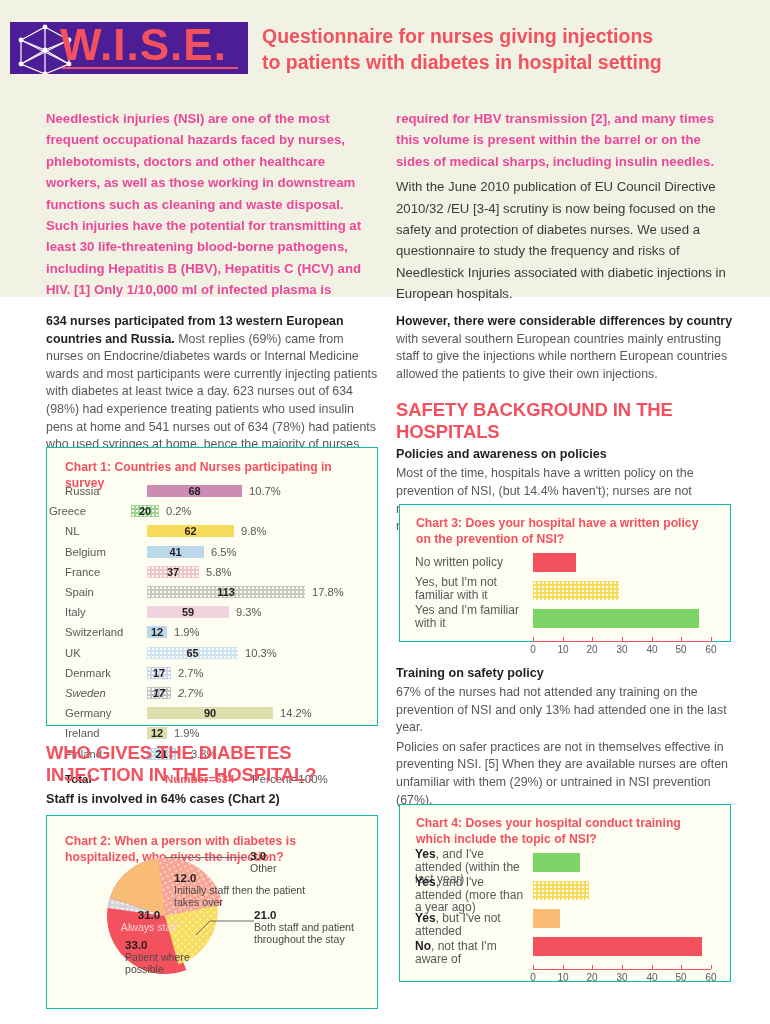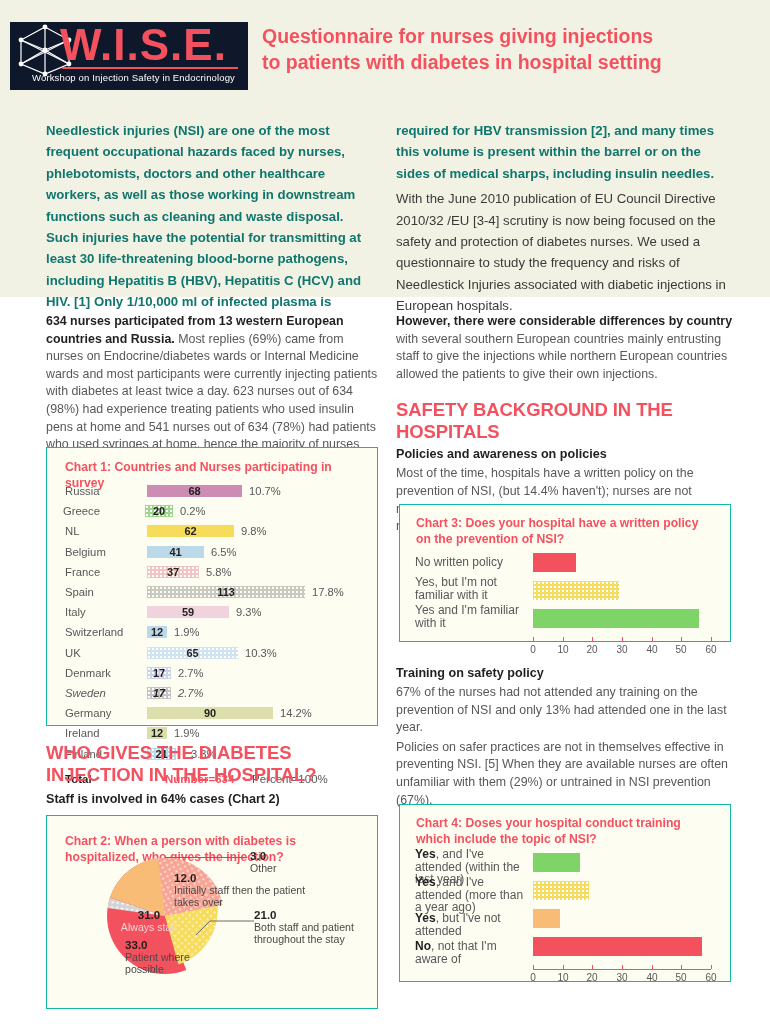--- a/index.html
+++ b/index.html
@@ -7,33 +7,33 @@
     width:770px;height:1024px;position:relative;overflow:hidden;
     background:#ffffff;
     font-family:"Liberation Sans","DejaVu Sans",sans-serif;
     -webkit-font-smoothing:antialiased;
   }
   .band-top{position:absolute;left:0;top:0;width:770px;height:297px;background:#f2f2e4;}
   .band-bottom{position:absolute;left:0;top:297px;width:770px;height:727px;background:#ffffff;}
 
   
   .header{position:absolute;left:0;top:22px;width:770px;height:68px;}
-  .logo{position:absolute;left:10px;top:0;width:238px;height:68px;background:#0f172a;overflow:hidden;}
+  .logo{position:absolute;left:10px;top:0;width:238px;height:52px;background:#4c1d95;overflow:hidden;}
   .logo-hex{position:absolute;left:4px;top:2px;width:62px;height:52px;}
   .logo-wise{position:absolute;left:50px;top:-2px;font-size:44px;font-weight:bold;color:#f4515f;
     letter-spacing:1px;font-family:"Liberation Sans",sans-serif;line-height:50px;}
   .logo-rule{position:absolute;left:52px;top:45px;width:176px;height:2px;background:#f4515f;}
   .logo-sub{position:absolute;left:22px;top:50px;font-size:9.5px;color:#ffffff;letter-spacing:.15px;}
   .header-title{position:absolute;left:262px;top:1px;width:505px;font-size:19.5px;line-height:26px;
     font-weight:bold;color:#f4515f;}
 
   
   .intro-l{position:absolute;left:46px;top:108px;width:330px;}
   .intro-r{position:absolute;left:396px;top:108px;width:335px;}
-  .intro-bold{font-size:13.2px;line-height:21.4px;font-weight:bold;color:#0f766e;margin-top:12px;}
+  .intro-bold{font-size:13.2px;line-height:21.4px;font-weight:bold;color:#ec4899;}
   .intro-reg{font-size:13.2px;line-height:21.4px;color:#3a3a38;margin-top:4px;}
 
   
   .col-l{position:absolute;left:46px;top:313px;width:332px;}
   .col-r{position:absolute;left:396px;top:313px;width:338px;}
 
   .para{font-size:12.4px;line-height:17.6px;color:#58585a;margin:0 0 2px 0;}
   .para b{color:#231f20;font-weight:bold;}
   .h-section{font-size:18.5px;line-height:22px;font-weight:bold;color:#f4515f;margin:16px 0 4px 0;
     letter-spacing:-.1px;}
@@ -123,21 +123,21 @@
 
 <div class="panel" id="p1" style="left:46px;top:447px;width:330px;height:277px;">
   <div class="panel-title" style="left:18px;top:12px;width:300px;">Chart 1:  Countries and Nurses participating in survey</div>
   <div id="c1rows">
       <div class="c1-row" style="left: 18px; top: 36px; width: 300px;">
         <div class="c1-label">Russia</div>
         <div class="c1-bar" style="width: 95px; background: rgb(204, 140, 180);"></div>
         <div class="c1-val" style="left: 82px; width: 95px; top: 1px;">68</div>
         <div class="c1-pct" style="left: 184px;">10.7%</div>
       </div>
-      <div class="c1-row" style="left: 16px; top: 56.2px; width: 300px;">
+      <div class="c1-row" style="left: 2px; top: 56.2px; width: 300px;">
         <div class="c1-label">Greece</div>
         <div class="c1-bar" style="width: 28px; background-color: rgb(156, 214, 140); background-image: radial-gradient(rgb(255, 255, 255) 32%, transparent 33%); background-size: 4px 4px; background-position: 0px 0px;"></div>
         <div class="c1-val" style="left: 82px; width: 28px; top: 1px;">20</div>
         <div class="c1-pct" style="left: 117px;">0.2%</div>
       </div>
       <div class="c1-row" style="left: 18px; top: 76.4px; width: 300px;">
         <div class="c1-label">NL</div>
         <div class="c1-bar" style="width: 87px; background: rgb(247, 220, 92);"></div>
         <div class="c1-val" style="left: 82px; width: 87px; top: 1px;">62</div>
         <div class="c1-pct" style="left: 176px;">9.8%</div>

